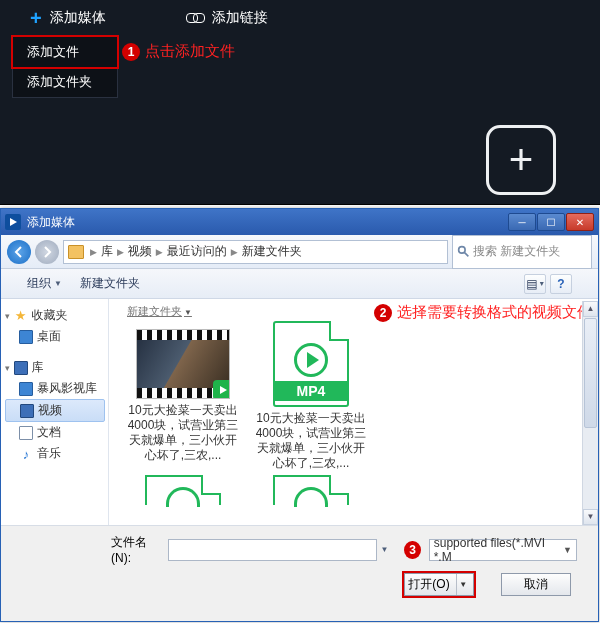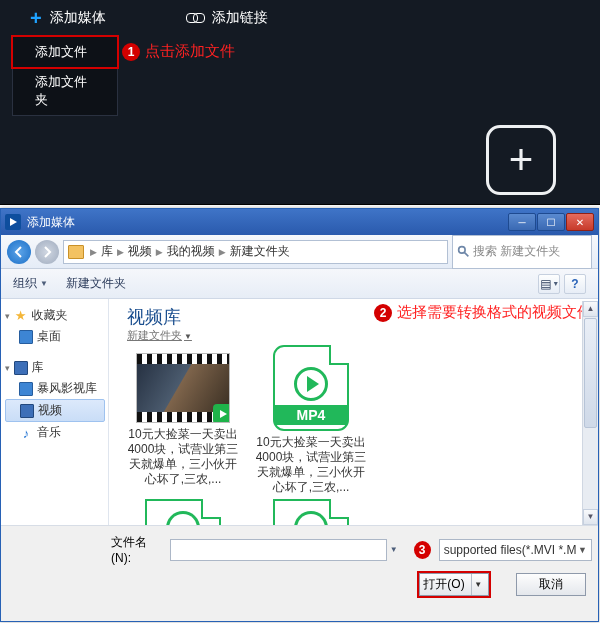--- a/index.html
+++ b/index.html
@@ -6,21 +6,21 @@
   body{background:#fff;width:600px;height:623px;overflow:hidden;position:relative;}
   .app-top{position:absolute;left:0;top:0;width:600px;height:205px;background:#141a23;border-bottom:1px solid #000;}
   .top-bar{display:flex;align-items:center;height:36px;padding-left:30px;gap:80px;color:#fff;font-size:14px;}
   .top-btn{display:flex;align-items:center;gap:8px;cursor:pointer;}
   .plus-glyph{color:#1fa2ff;font-size:20px;font-weight:bold;line-height:14px;}
   .link-glyph{display:inline-block;width:18px;height:12px;position:relative;}
   .link-glyph:before,.link-glyph:after{content:"";position:absolute;width:10px;height:8px;border:1.5px solid #fff;border-radius:4px;top:1px;}
   .link-glyph:before{left:0;}
   .link-glyph:after{left:7px;}
   .dropdown{position:absolute;left:12px;top:36px;width:106px;background:#0d1117;border:1px solid #2a3140;}
-  .dd-item{color:#fff;font-size:13px;padding:6px 22px;cursor:pointer;}
+  .dd-item{color:#fff;font-size:13px;padding:6px 14px;cursor:pointer;}
   .dd-item.sel{outline:2px solid #d40000;}
   .annot{position:absolute;display:flex;align-items:center;gap:5px;color:#ff2222;font-size:15px;font-weight:500;}
   .badge{width:18px;height:18px;border-radius:50%;background:#d40000;color:#fff;font-size:12px;font-weight:bold;display:flex;align-items:center;justify-content:center;}
   .big-plus{position:absolute;right:44px;top:125px;width:70px;height:70px;border:3px solid #eef0f2;border-radius:14px;display:flex;align-items:center;justify-content:center;color:#eef0f2;font-size:42px;font-weight:300;cursor:pointer;}
   
   .dialog{position:absolute;left:0;top:208px;width:599px;height:414px;border:1px solid #2761b5;background:#fff;overflow:hidden;box-shadow:0 0 4px rgba(0,0,0,.3);}
   .title-bar{height:26px;background:linear-gradient(#3f74c7,#2a5aad);display:flex;align-items:center;padding:0 4px;color:#fff;font-size:12px;}
   .title-ico{width:16px;height:16px;background:#0e4e9e;border-radius:2px;margin-right:6px;display:flex;align-items:center;justify-content:center;}
   .title-ico svg{width:10px;height:10px;}
   .win-ctrl{margin-left:auto;display:flex;gap:1px;}
@@ -28,21 +28,21 @@
   .win-btn.close{background:linear-gradient(#e46b5e,#c73a2a);border-color:#8e2015;}
   .nav-bar{height:34px;background:linear-gradient(#f6f8fb,#e5ecf7);border-bottom:1px solid #c5cfde;display:flex;align-items:center;padding:0 6px;gap:4px;}
   .nav-arrow{width:24px;height:24px;border-radius:50%;background:radial-gradient(#5da4e8,#1b6fc7);display:flex;align-items:center;justify-content:center;color:#fff;cursor:pointer;}
   .nav-arrow.disabled{background:radial-gradient(#d0d7e2,#9fabbe);color:#e8ecf3;cursor:default;}
   .nav-arrow svg{width:12px;height:12px;}
   .bc{flex:1;height:24px;border:1px solid #b2c0d4;background:#fff;display:flex;align-items:center;font-size:12px;color:#333;padding:0 4px;gap:2px;}
   .bc-sep{color:#888;font-size:9px;padding:0 2px;}
   .bc-ico{width:16px;height:14px;background:#f3c262;border:1px solid #c99128;border-radius:1px;margin-right:2px;}
   .search{width:140px;height:24px;border:1px solid #b2c0d4;background:#fff;display:flex;align-items:center;padding:16px 4px;font-size:12px;color:#8a8a8a;}
   .search svg{width:13px;height:13px;margin-right:3px;fill:none;stroke:#6e87a8;stroke-width:2;}
-  .tool-bar{height:30px;background:linear-gradient(#f5f7fb,#e7edf6);border-bottom:1px solid #cfd8e6;display:flex;align-items:center;font-size:12px;color:#2b3b5a;padding:0 12px;gap:18px;}
+  .tool-bar{height:30px;background:linear-gradient(#f5f7fb,#e7edf6);border-bottom:1px solid #cfd8e6;display:flex;align-items:center;font-size:12px;color:#2b3b5a;padding:0 26px;gap:18px;}
   .tool-item{display:flex;align-items:center;gap:3px;cursor:pointer;}
   .tool-right{margin-left:auto;display:flex;gap:4px;}
   .tool-ico{width:22px;height:20px;border:1px solid #c6d0df;background:linear-gradient(#fdfefe,#e7edf6);border-radius:2px;display:flex;align-items:center;justify-content:center;cursor:pointer;}
   .small-tri{font-size:8px;color:#4d5e7a;}
   .body{display:flex;height:226px;}
   .sidebar{width:108px;border-right:1px solid #dfe5ee;background:#fff;overflow:hidden;font-size:12px;color:#333;padding:6px 0 0 4px;}
   .sb-grp{margin-bottom:10px;}
   .sb-title{display:flex;align-items:center;gap:4px;font-size:12px;color:#333;padding:2px 0;}
   .sb-title .tri{color:#777;font-size:9px;}
   .sb-item{display:flex;align-items:center;gap:4px;padding:2px 0 2px 14px;cursor:pointer;}
@@ -64,31 +64,31 @@
   .tri-tiny{font-size:8px;color:#555;margin-left:2px;}
   .files{display:flex;gap:16px;margin-top:10px;}
   .file{width:112px;text-align:center;font-size:12px;color:#333;}
   .file .name{line-height:15px;margin-top:4px;}
   .thumb{width:94px;height:70px;margin:0 auto;border:1px solid #bbb;background:#1b1b1b;position:relative;overflow:hidden;}
   .thumb .strip{position:absolute;left:0;width:100%;height:10px;background:repeating-linear-gradient(90deg,#111 0 5px,#fff 5px 10px);}
   .thumb .strip.top{top:0;} .thumb .strip.bot{bottom:0;}
   .thumb .img{position:absolute;left:0;top:10px;right:0;bottom:10px;background:linear-gradient(120deg,#263142,#4b5b6e 45%,#7e644b 46%,#3a2f23);}
   .play-badge{position:absolute;right:-4px;bottom:-2px;width:20px;height:20px;border-radius:4px;background:#1fb34a;display:flex;align-items:center;justify-content:center;}
   .play-badge svg{width:10px;height:10px;fill:#fff;}
-  .doc-ico{width:76px;height:86px;margin:-8px auto 0;border:2px solid #21b85a;background:#fff;position:relative;border-radius:11px;}
+  .doc-ico{width:76px;height:86px;margin:-8px auto 0;border:2px solid #21b85a;background:#fff;position:relative;border-radius:3px;}
   .doc-ico:before{content:"";position:absolute;right:-2px;top:-2px;width:18px;height:18px;background:#fff;border-left:2px solid #21b85a;border-bottom:2px solid #21b85a;}
   .doc-play{position:absolute;left:50%;top:20px;width:34px;height:34px;border:3px solid #21b85a;border-radius:50%;transform:translateX(-50%);display:flex;align-items:center;justify-content:center;}
   .doc-play:after{content:"";width:0;height:0;border-left:12px solid #21b85a;border-top:8px solid transparent;border-bottom:8px solid transparent;margin-left:3px;}
   .doc-fmt{position:absolute;left:0;right:0;bottom:4px;height:20px;background:#21b85a;color:#fff;font-weight:bold;font-size:14px;line-height:20px;}
   .file.sel .wrap{outline:2px solid #d40000;padding:6px 4px 30px 4px;margin-top:-8px;}
   .more-row{display:flex;gap:16px;margin-top:4px;}
   .half-doc{width:76px;height:30px;margin:0 18px;border:2px solid #21b85a;border-bottom:none;background:#fff;position:relative;}
   .half-doc:before{content:"";position:absolute;right:-2px;top:-2px;width:18px;height:18px;background:#fff;border-left:2px solid #21b85a;border-bottom:2px solid #21b85a;}
   .half-doc .hp{position:absolute;left:50%;top:10px;width:34px;height:20px;border:3px solid #21b85a;border-bottom:none;border-radius:17px 17px 0 0;transform:translateX(-50%);}
-  .bottom{height:96px;background:#f0f0f0;border-top:1px solid #d7dde6;padding:8px 6px 0 110px;position:relative;font-size:12px;}
+  .bottom{height:96px;background:#f0f0f0;border-top:1px solid #d7dde6;padding:8px 21px 0 110px;position:relative;font-size:12px;}
   .row{display:flex;align-items:center;gap:6px;margin-bottom:8px;}
   .fld{height:22px;border:1px solid #acb7c7;background:#fff;}
   .fname{width:230px;}
   .ftype{width:162px;padding:0 4px;display:flex;align-items:center;color:#333;cursor:pointer;}
   .ftype .dd{margin-left:auto;font-size:9px;color:#555;}
   .btn{width:70px;height:23px;border:1px solid #8e99aa;background:linear-gradient(#fdfdfd,#e4e7ec);display:flex;align-items:center;justify-content:center;cursor:pointer;font-size:12px;}
   .btn.main{outline:2px solid #d40000;}
   .btn .split{width:14px;height:100%;border-left:1px solid #b7bec9;display:flex;align-items:center;justify-content:center;font-size:8px;color:#333;margin-left:6px;}
   .scroll-y{position:absolute;right:0;top:92px;width:16px;height:224px;background:#e8ecf2;border-left:1px solid #d0d7e2;}
   .scroll-btn{height:16px;background:linear-gradient(#f8f9fb,#dfe5ee);border:1px solid #c6d0df;font-size:8px;color:#556;cursor:pointer;text-align:center;line-height:14px;}
@@ -146,21 +146,21 @@
           <path d="M4 1l5 5-5 5" fill="none" stroke="#fff" stroke-width="2"></path>
         </svg>
       </div>
     <div class="bc">
       <span class="bc-ico"></span>
       <span class="bc-sep">▶</span>
       <span>库</span>
       <span class="bc-sep">▶</span>
       <span>视频</span>
       <span class="bc-sep">▶</span>
-      <span>我的视频</span>
+      <span>最近访问的</span>
       <span class="bc-sep">▶</span>
       <span>新建文件夹</span>
     </div>
     <div class="search">
       <svg viewBox="0 0 16 16">
           <circle cx="6" cy="6" r="4"></circle>
           <line x1="9" y1="9" x2="14" y2="14"></line>
         </svg>
       <span>搜索 新建文件夹</span>
     </div>
@@ -199,28 +199,31 @@
           </div>
         <div class="sb-item">
             <span class="ico-sm ico-desk"></span>
             <span>暴风影视库</span>
           </div>
         <div class="sb-item sel">
             <span class="ico-sm ico-libf"></span>
             <span>视频</span>
           </div>
         <div class="sb-item">
+            <span class="ico-sm ico-doc"></span>
+            <span>文档</span>
+          </div>
+        <div class="sb-item">
             <span class="ico-sm ico-mus">♪</span>
             <span>音乐</span>
           </div>
       </div>
     </div>
 
     <div class="content">
-      <div class="lib-title">视频库</div>
       <div class="lib-sub"><span>新建文件夹</span><span class="tri-tiny">▼</span></div>
 
       <div class="annot" style="right:6px;top:4px;">
         <span class="badge">2</span>
         <span>选择需要转换格式的视频文件</span>
       </div>
 
       <div class="files">
         <div class="file">
           <div class="thumb">

